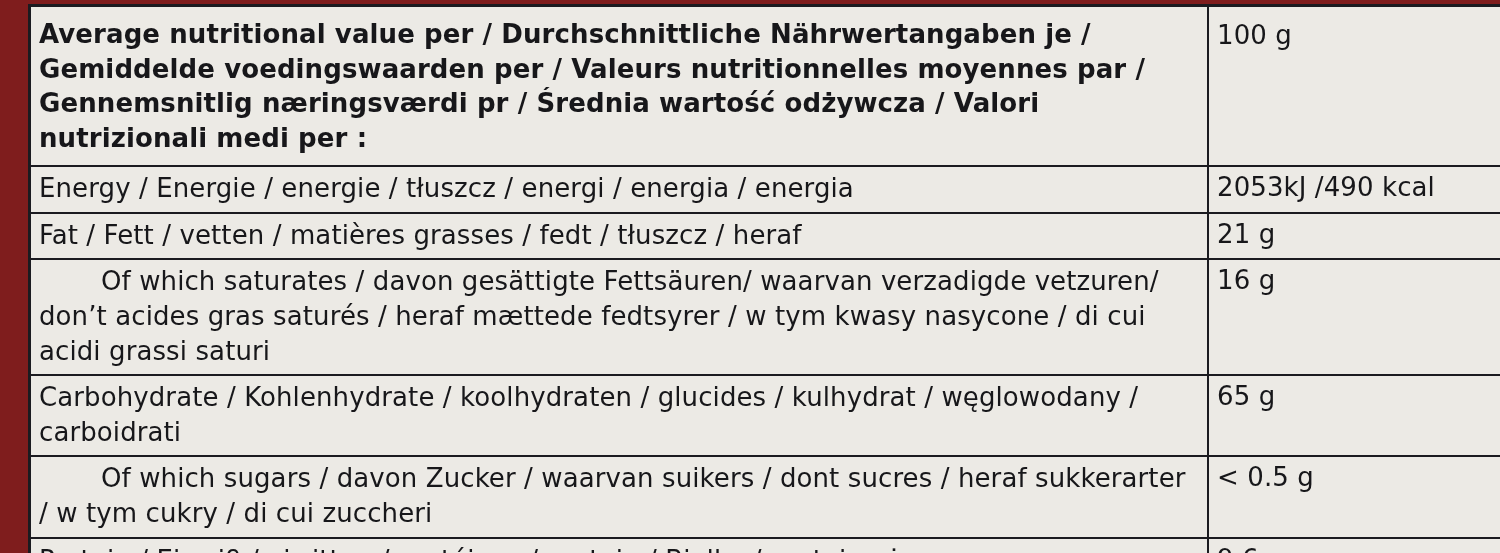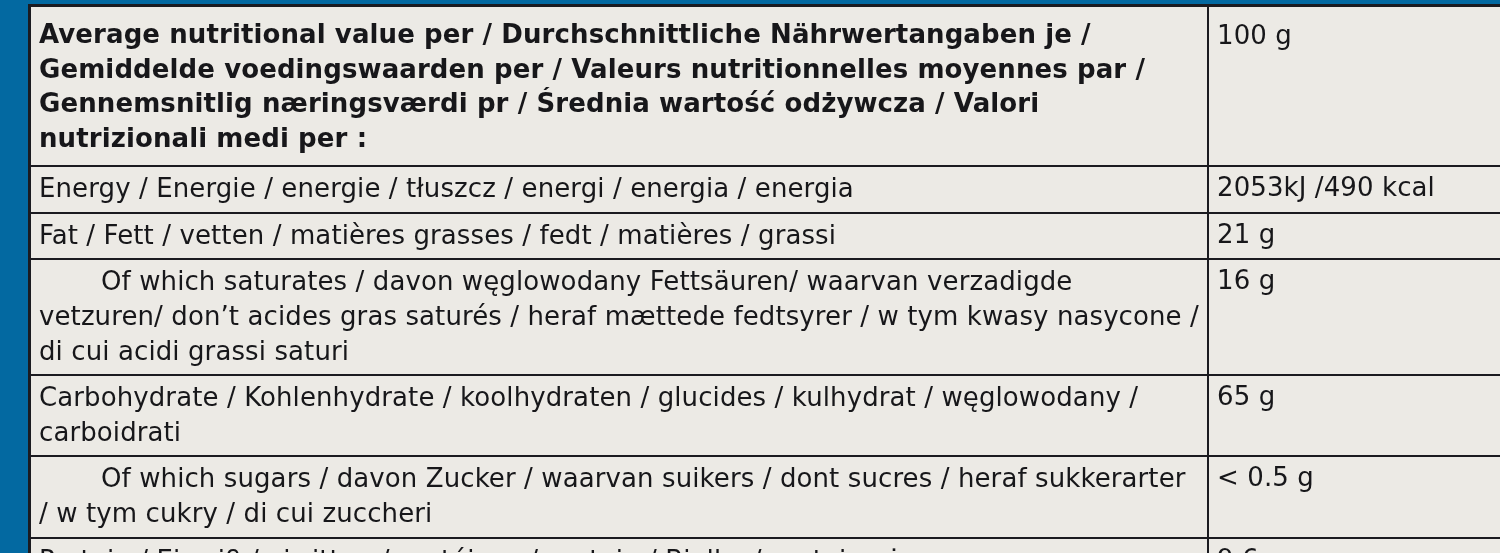--- a/index.html
+++ b/index.html
@@ -11,21 +11,21 @@
     width: 1500px;
     height: 553px;
     font-family: "DejaVu Sans", sans-serif;
     color: #17171a;
     overflow: hidden;
   }
   .page {
     position: relative;
     width: 1500px;
     height: 553px;
-    background: #0369a1;
+    background: #7f1d1d;
     box-sizing: border-box;
   }
   
   .nutri-table {
     position: absolute;
     left: 28px;
     top: 4px;
     width: 1448px;
     border-collapse: collapse;
     background: #eceae5;
@@ -99,30 +99,30 @@
         <td class="col-label">
           <span class="label-text">Energy / Energie / energie / tłuszcz / energi / energia / energia</span>
         </td>
         <td class="col-value">
           <span class="val">2053kJ /490 kcal</span>
         </td>
       </tr>
 
       <tr>
         <td class="col-label">
-          <span class="label-text">Fat / Fett / vetten / matières grasses / fedt / matières / grassi</span>
+          <span class="label-text">Fat / Fett / vetten / matières grasses / fedt / tłuszcz / heraf</span>
         </td>
         <td class="col-value">
           <span class="val">21 g</span>
         </td>
       </tr>
 
       <tr>
         <td class="col-label">
-          <span class="label-text indent">Of which saturates / davon węglowodany Fettsäuren/ waarvan verzadigde vetzuren/ don’t acides gras saturés / heraf mættede fedtsyrer / w tym kwasy nasycone / di cui acidi grassi saturi</span>
+          <span class="label-text indent">Of which saturates / davon gesättigte Fettsäuren/ waarvan verzadigde vetzuren/ don’t acides gras saturés / heraf mættede fedtsyrer / w tym kwasy nasycone / di cui acidi grassi saturi</span>
         </td>
         <td class="col-value">
           <span class="val">16 g</span>
         </td>
       </tr>
 
       <tr>
         <td class="col-label">
           <span class="label-text">Carbohydrate / Kohlenhydrate / koolhydraten / glucides / kulhydrat / węglowodany / carboidrati</span>
         </td>

